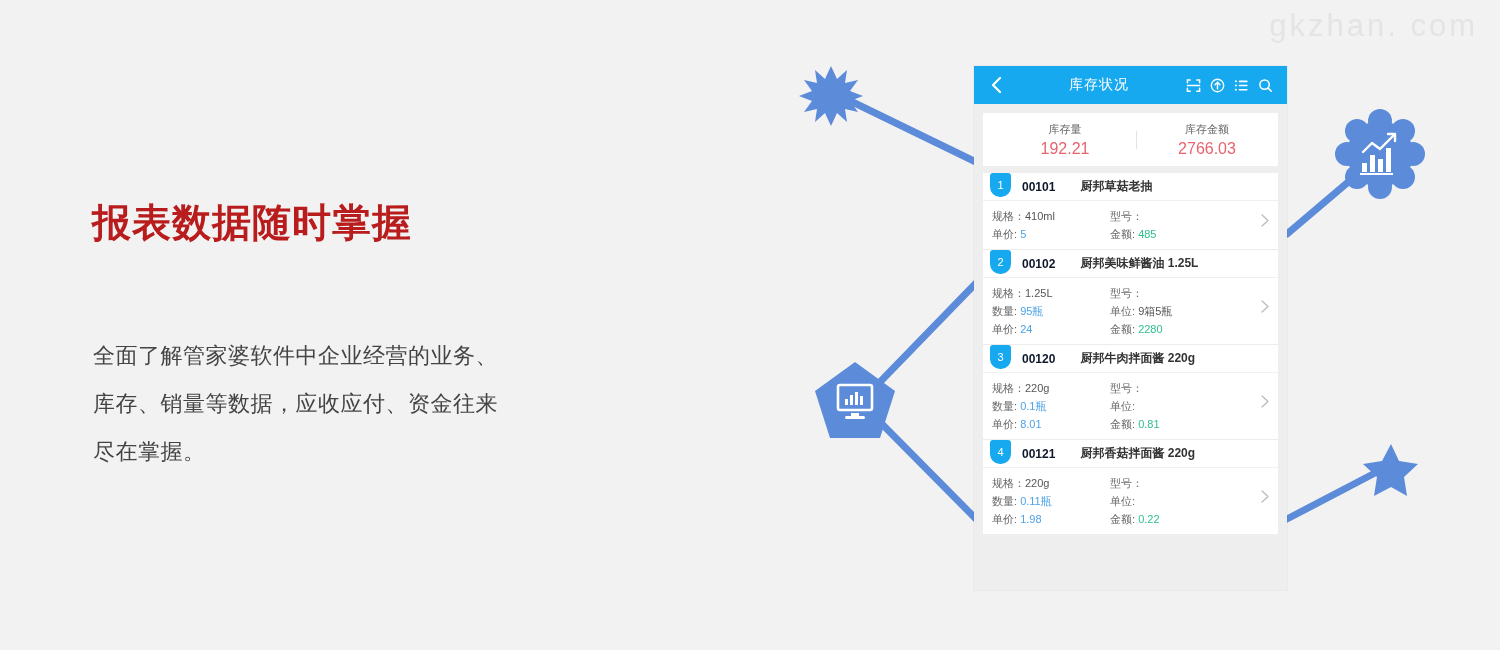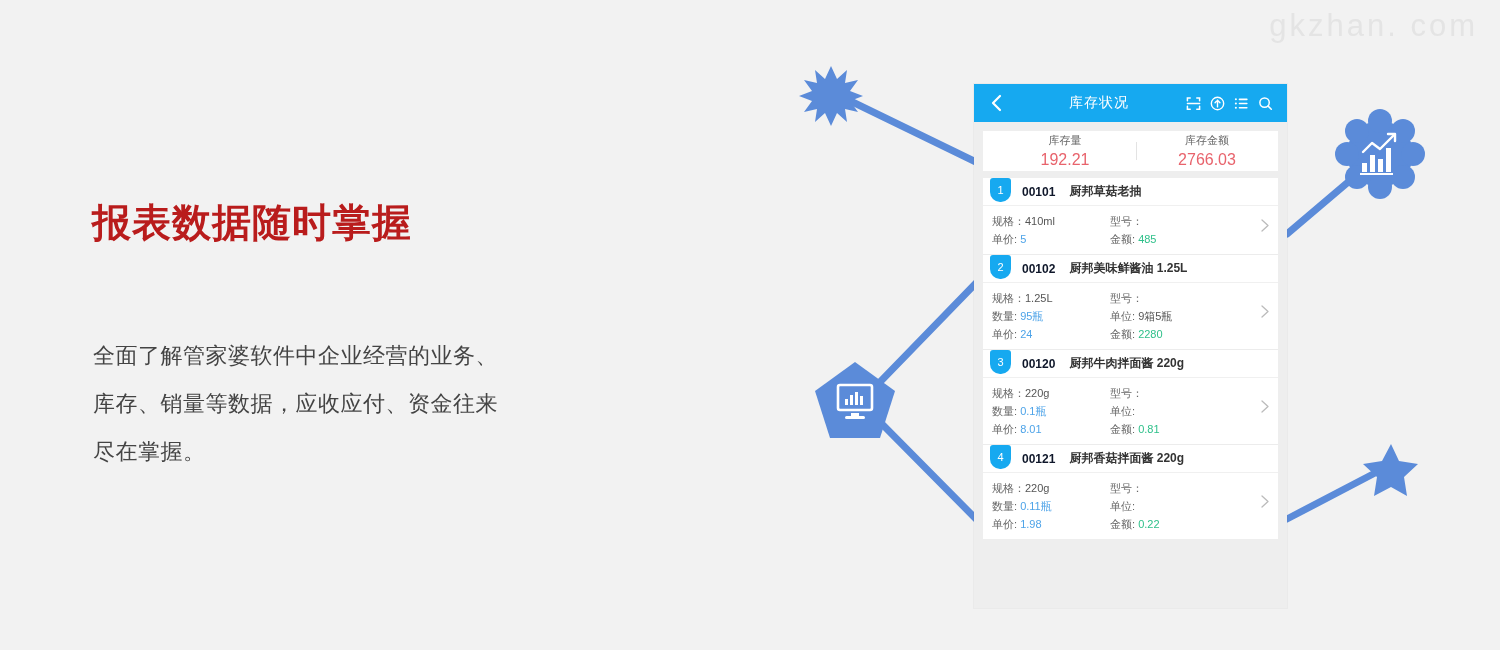--- a/index.html
+++ b/index.html
@@ -27,40 +27,40 @@
   .body-copy {
     position: absolute; left: 93px; top: 332px; width: 500px;
     font-size: 22px; line-height: 48px; color: #444; letter-spacing: .5px;
   }
 
   
   .deco-svg { position: absolute; left: 0; top: 0; width: 1500px; height: 650px; pointer-events: none; }
 
   
   .phone {
-    position: absolute; left: 974px; top: 84px;
+    position: absolute; left: 974px; top: 66px;
     width: 313px; height: 524px;
     background: #eeeeee;
     box-shadow: 0 0 0 1px rgba(0,0,0,.03);
   }
   .phone-head {
     height: 38px; background: #16a9f0; color: #fff;
     display: flex; align-items: center; padding: 0 12px;
   }
   .back-chevron { width: 22px; height: 22px; flex: 0 0 auto; }
   .head-title {
     flex: 1 1 auto; text-align: center; font-size: 14px;
     padding-left: 4px; letter-spacing: 1px;
   }
   .head-icons { display: flex; align-items: center; gap: 9px; flex: 0 0 auto; padding-right: 2px;}
   .head-icons svg { display: block; }
 
   
   .summary {
-    margin: 9px 9px 0 9px; background: #fff; height: 40px;
+    margin: 9px 9px 0 9px; background: #fff; height: 53px;
     display: flex; align-items: center; padding-left: 11px;
   }
   .summary-cell { flex: 1 1 0; text-align: center; position: relative; }
   .summary-cell + .summary-cell::before {
     content: ""; position: absolute; left: 0; top: 9px; bottom: 9px;
     width: 1px; background: #e3e3e3;
   }
   .summary-label { font-size: 11px; color: #666; margin-bottom: 3px; }
   .summary-value { font-size: 16px; color: #e8636c; }
 
@@ -71,21 +71,21 @@
   .row-head {
     display: flex; align-items: center; height: 28px;
     padding-left: 7px; border-bottom: 1px solid #f0f0f0;
   }
   .badge {
     width: 21px; height: 24px; background: #16a9f0; color: #fff;
     font-size: 11px; display: flex; align-items: center; justify-content: center;
     border-radius: 3px 3px 10px 10px; margin-top: -3px; flex: 0 0 auto;
   }
   .row-code { font-size: 12px; color: #0f172a; margin-left: 11px; font-weight: bold; }
-  .row-name { font-size: 12px; color: #333; margin-left: 14px; font-weight: bold; }
+  .row-name { font-size: 12px; color: #333; margin-left: 25px; font-weight: bold; }
 
   .row-body { padding: 6px 26px 6px 9px; }
   .kv-line { display: flex; font-size: 11px; line-height: 18px; }
   .kv { flex: 0 0 118px; color: #666; white-space: nowrap; }
   .kv.second { flex: 1 1 auto; }
   .kv b { font-weight: normal; color: #666; text-align: center; }
   .v-blue { color: #4da3e8; }
   .v-green { color: #2fc08a; }
   .v-dark { color: #555; }
 

